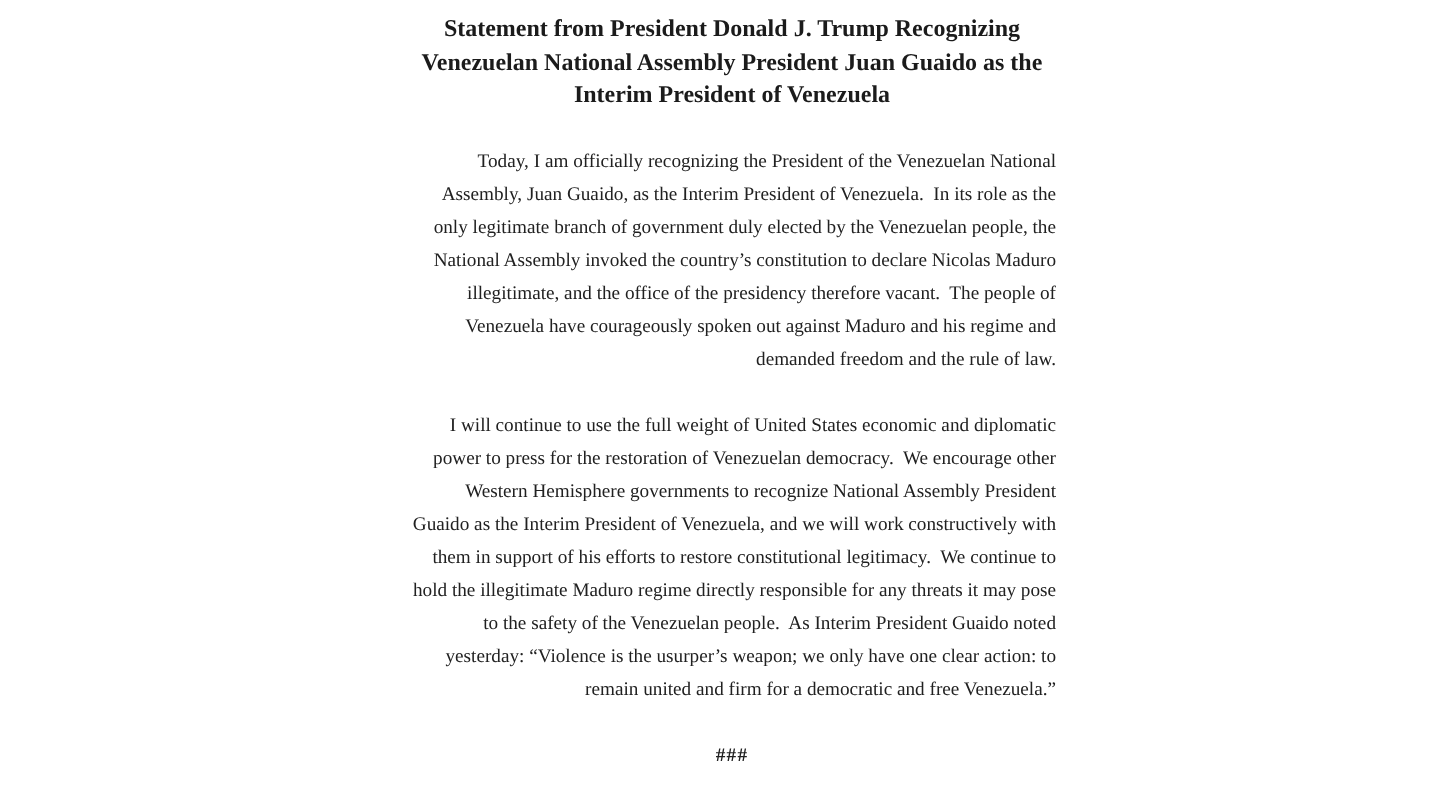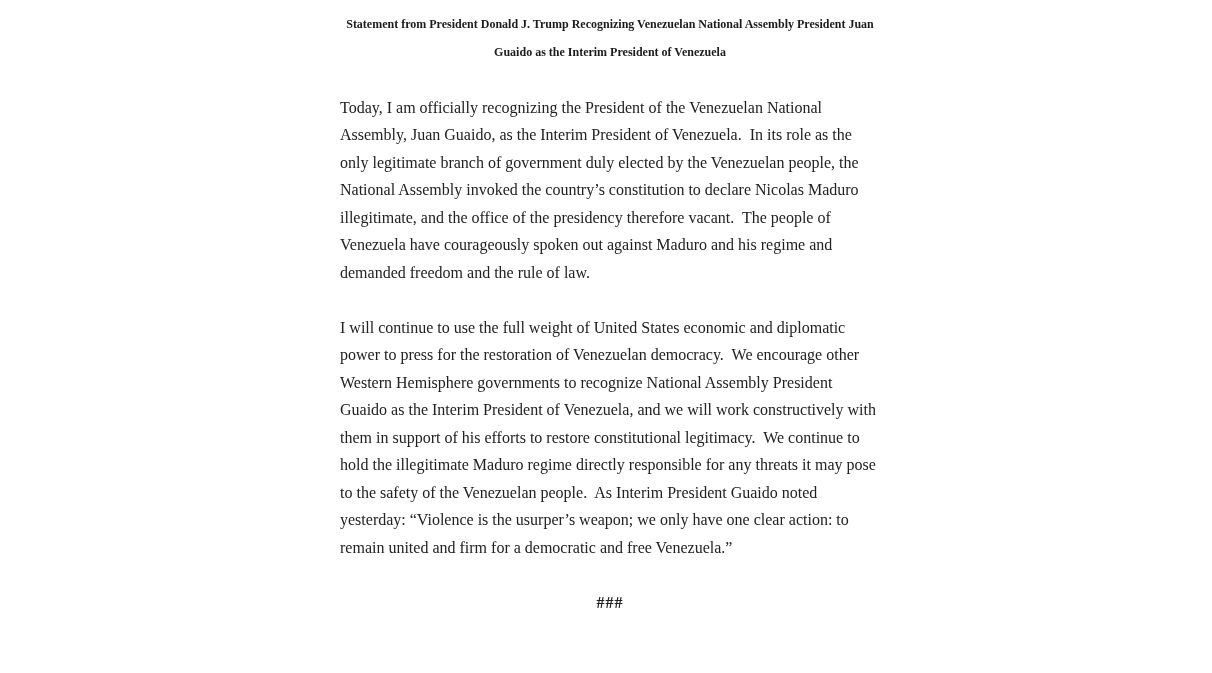--- a/index.html
+++ b/index.html
@@ -18,31 +18,31 @@
   }
   .doc {
     position: absolute;
     left: 340px;
     top: 11px;
     width: 540px;
     font-size: 16px;
     line-height: 27.5px;
   }
   .doc-title {
-    font-size: 12px;
+    font-size: 20px;
     font-weight: bold;
     text-align: center;
     line-height: 27.5px;
     margin: 0 0 27.5px 0;
     color: #1b1b1b;
   }
   .doc-paragraph {
     margin: 0 0 27.5px 0;
     white-space: pre-wrap;
-    text-align: left;
+    text-align: right;
     font-family: Liberation Serif, serif;
   }
   .doc-end-marker {
     margin: 0;
     font-weight: bold;
     text-align: center;
     letter-spacing: 1px;
   }
 </style>
 </head>

